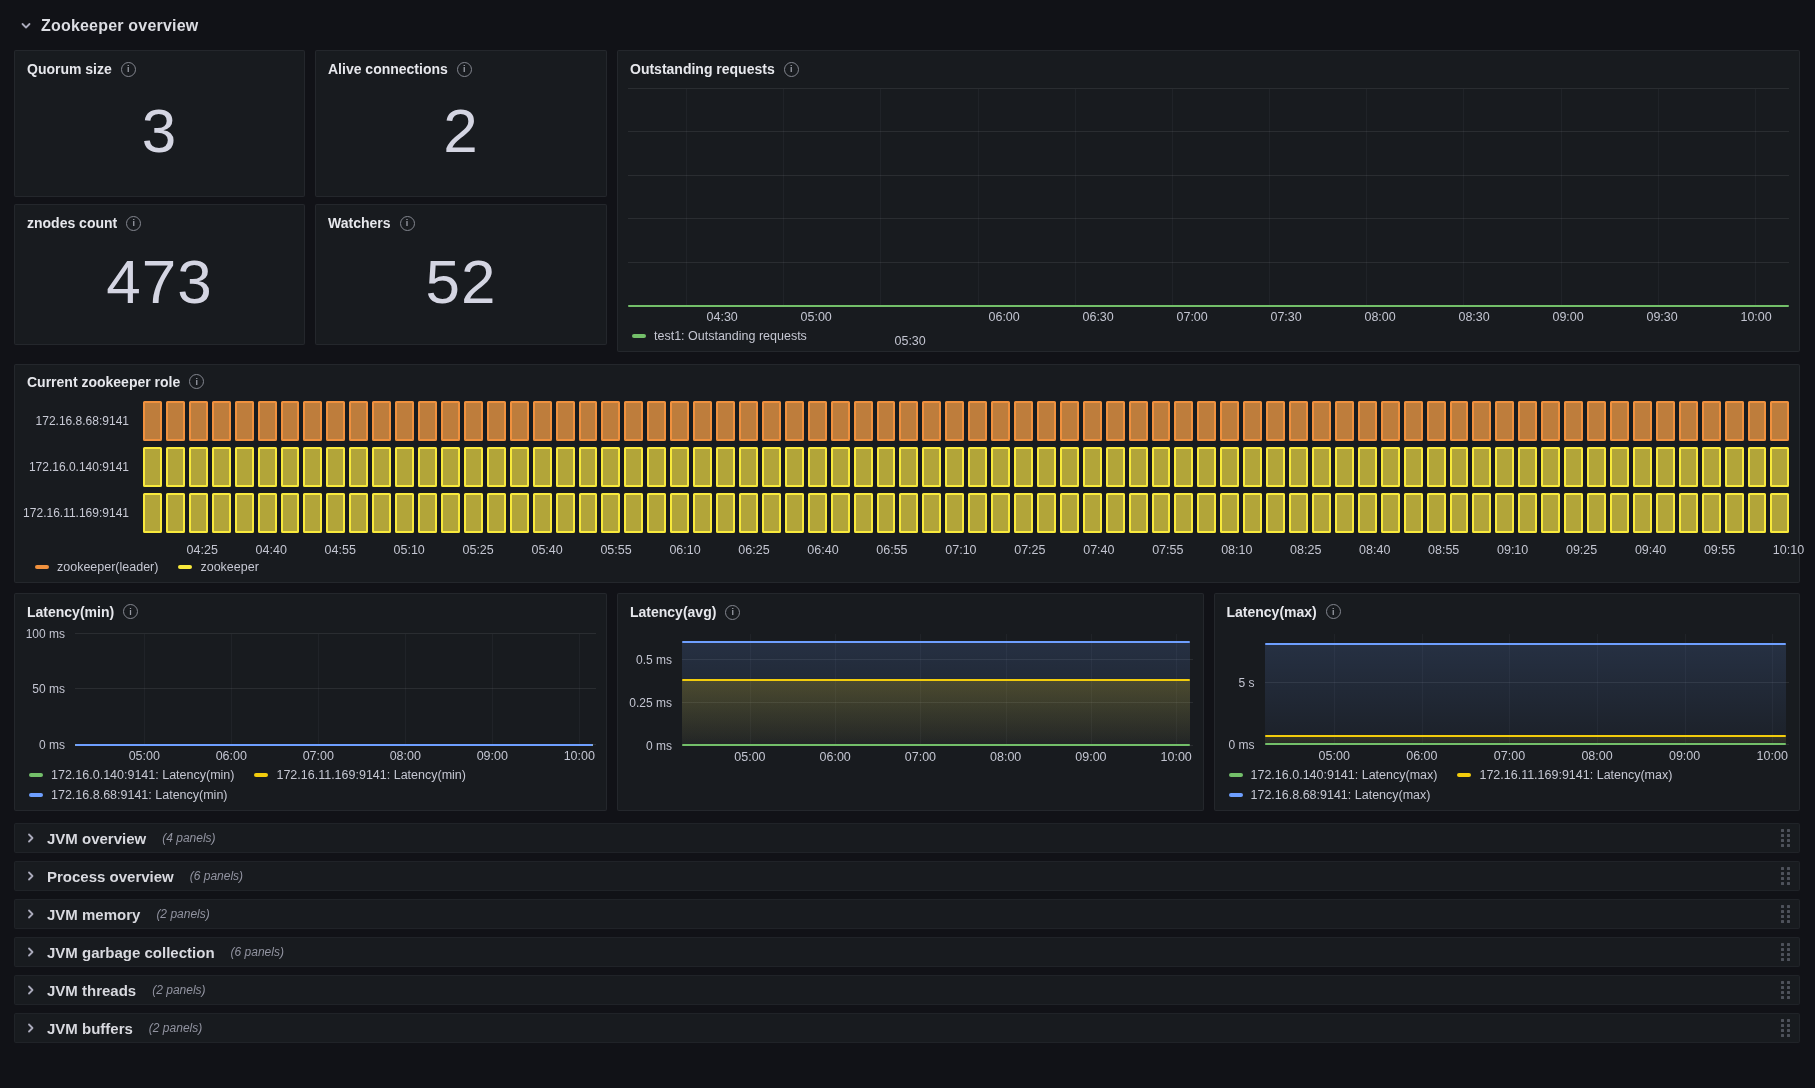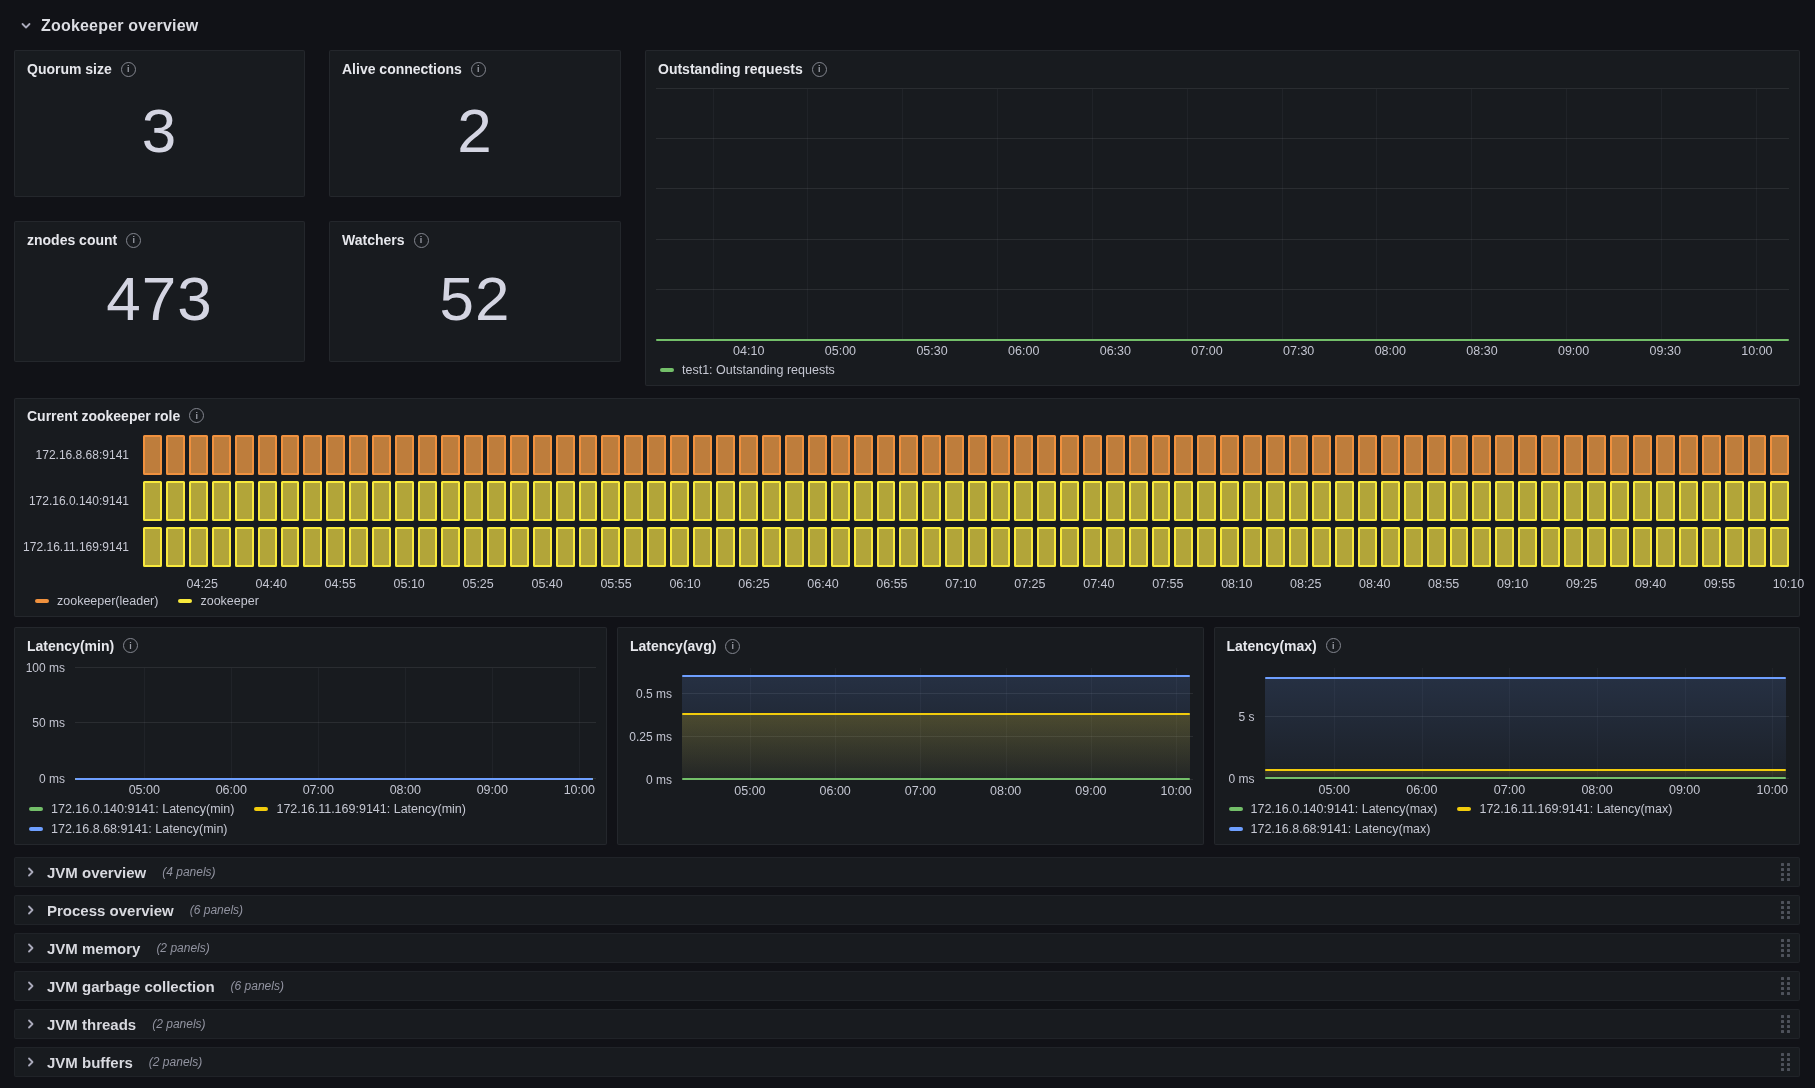--- a/index.html
+++ b/index.html
@@ -38,21 +38,20 @@
     font-style:normal;
   }
 
   
   .top-grid {
     display:grid;
     grid-template-columns:291px 292px 1fr;
     grid-template-rows:147px 141px;
     column-gap:10px; row-gap:7px;
     margin-bottom:12px;
-    gap:24px;
   }
   .stat-value {
     flex:1; display:flex; align-items:center; justify-content:center;
     font-size:62px; font-weight:500; color:#d4d5e2; letter-spacing:1px;
     padding-bottom:8px;
   }
   .outstanding-panel { grid-column:3; grid-row:1 / span 3; }
 
   
   .chart-area { flex:1; display:flex; flex-direction:column; margin-top:8px; min-height:0; }
@@ -160,23 +159,23 @@
               <div class="grid-v" style="left: 55.22%;"></div>
               <div class="grid-v" style="left: 63.59%;"></div>
               <div class="grid-v" style="left: 71.96%;"></div>
               <div class="grid-v" style="left: 80.33%;"></div>
               <div class="grid-v" style="left: 88.7%;"></div>
               <div class="grid-v" style="left: 97.07%;"></div>
               <div class="series-line" style="bottom: calc(0% - 1px); width: 100%; background: rgb(115, 191, 105);"></div>
             </div>
         </div>
         <div class="x-axis" style="margin-left:38px" id="out-xaxis">
-            <span style="left: 5%;">04:10</span>
+            <span style="left: 5%;">04:30</span>
             <span style="left: 13.37%;">05:00</span>
-            <span style="left: 21.74%;">05:30</span>
+            <span style="left: 21.74%; margin-top: 24px;">05:30</span>
             <span style="left: 30.11%;">06:00</span>
             <span style="left: 38.48%;">06:30</span>
             <span style="left: 46.85%;">07:00</span>
             <span style="left: 55.22%;">07:30</span>
             <span style="left: 63.59%;">08:00</span>
             <span style="left: 71.96%;">08:30</span>
             <span style="left: 80.33%;">09:00</span>
             <span style="left: 88.7%;">09:30</span>
             <span style="left: 97.07%;">10:00</span>
           </div>

